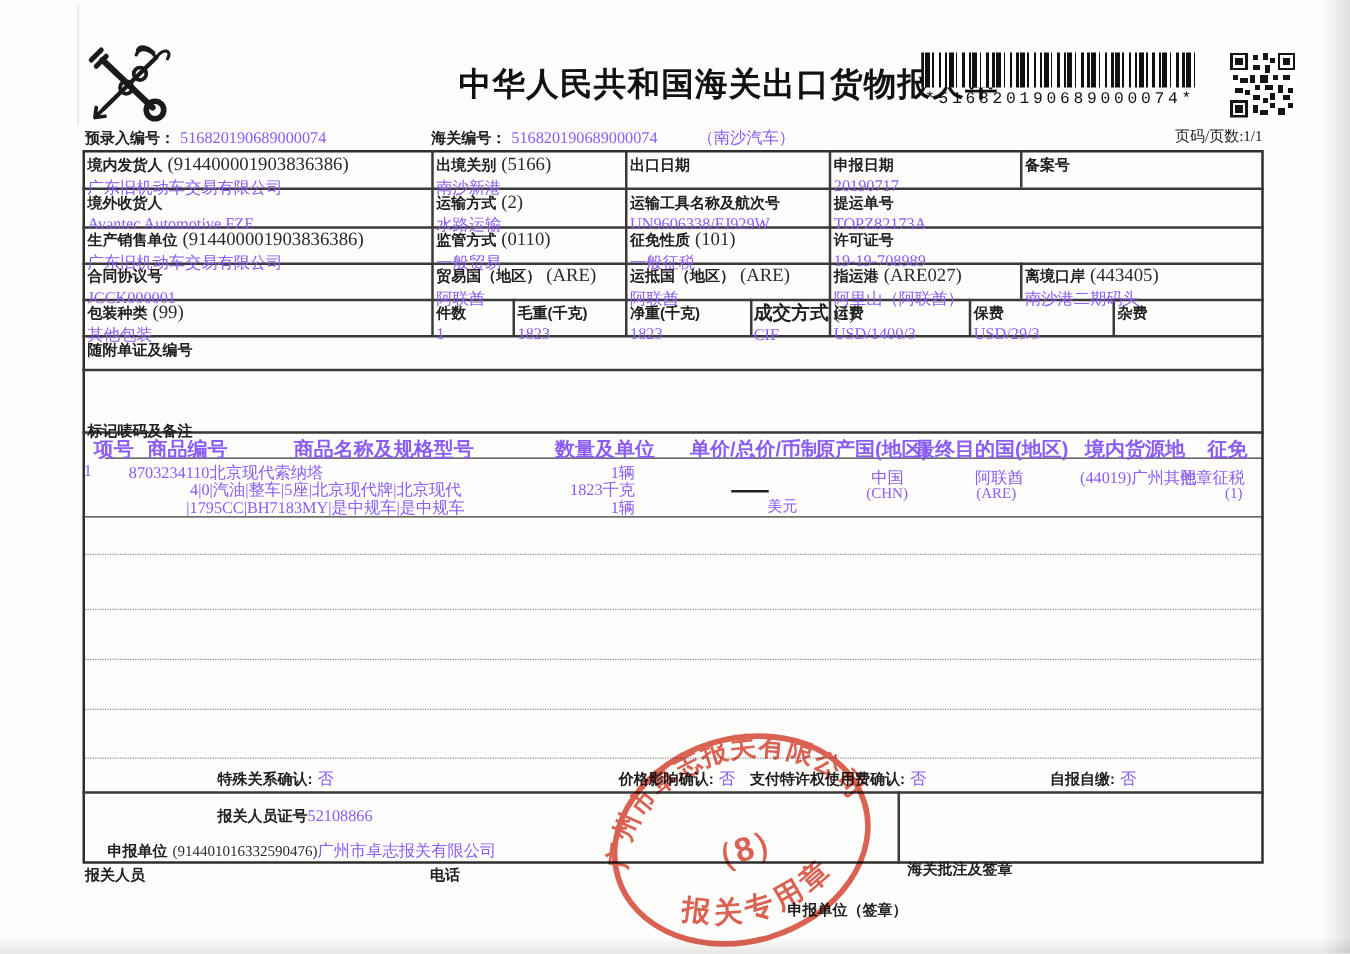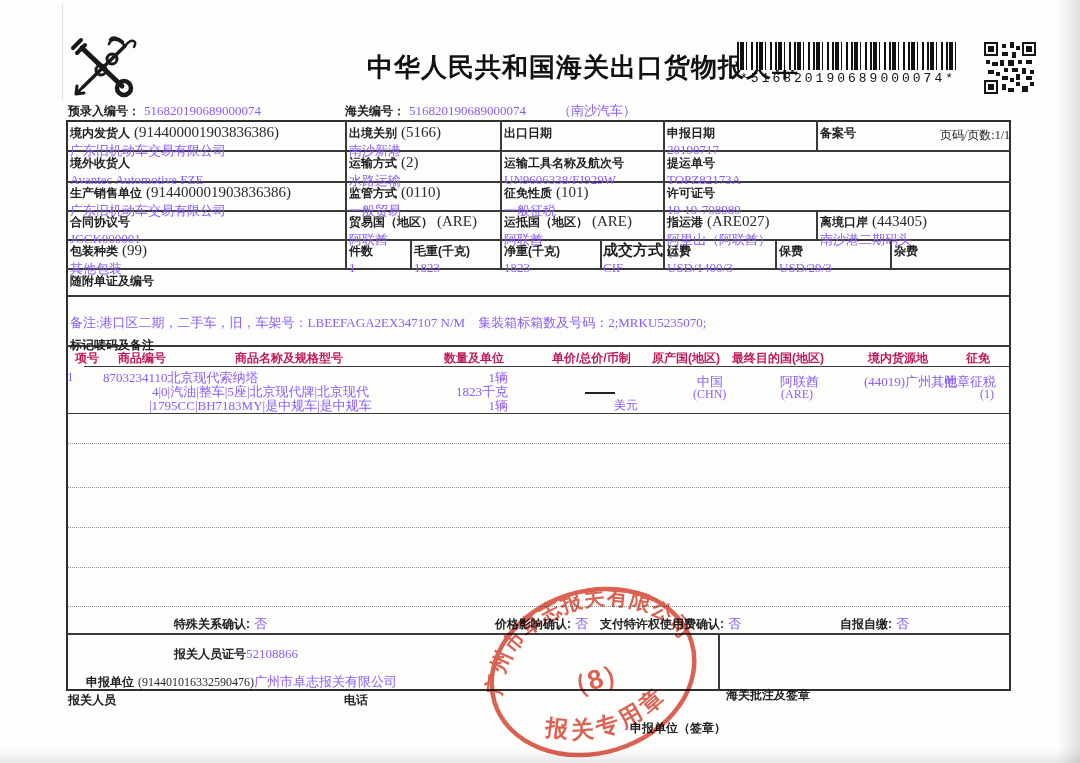--- a/index.html
+++ b/index.html
@@ -11,22 +11,22 @@
   .val{font-size:13px;color:#8b5cf6;}
   .hl{position:absolute;height:1.5px;background:#3a3a3a;}
   .vl{position:absolute;width:1.5px;background:#3a3a3a;}
   .dotl{position:absolute;height:0;border-top:1.5px dotted #8f8f8f;}
   .outerbox{position:absolute;left:66px;top:120px;width:945px;height:571px;border:2px solid #2e2e2e;box-sizing:border-box;}
   .title{font-family:"Liberation Sans","DejaVu Sans",sans-serif;font-weight:bold;font-size:26px;letter-spacing:1px;color:#111;}
   .barcode-bars{position:absolute;left:737px;top:42px;width:222px;height:28px;
     background:repeating-linear-gradient(to right,#111 0 2px,#fff 2px 3px,#111 3px 7px,#fff 7px 9px,#111 9px 10px,#fff 10px 14px,#111 14px 16px,#fff 16px 19px);}
   .barcode-text{position:absolute;left:737px;top:71px;width:222px;text-align:center;
     font-family:"Liberation Mono","DejaVu Sans Mono",monospace;font-size:13px;letter-spacing:3px;color:#111;}
-  .pagecount{font-size:12px;color:#222;margin-top:26px;}
-  .goods-hdr{font-family:"Liberation Sans",sans-serif;font-weight:bold;font-size:12px;color:#be185d;}
+  .pagecount{font-size:12px;color:#222;}
+  .goods-hdr{font-family:"Liberation Sans",sans-serif;font-weight:bold;font-size:16px;color:#8b5cf6;}
   .dash{position:absolute;height:1.5px;background:#222;}
   .stamp{position:absolute;left:477px;top:577px;opacity:.82;mix-blend-mode:multiply;}
   .shadow-right{position:absolute;right:0;top:0;width:22px;height:100%;
     background:linear-gradient(to right,rgba(0,0,0,0),rgba(0,0,0,0.12));}
   .shadow-bottom{position:absolute;left:0;bottom:0;width:100%;height:14px;
     background:linear-gradient(to bottom,rgba(0,0,0,0),rgba(0,0,0,0.09));}
   .edge-left{position:absolute;left:62px;top:4px;width:1px;height:96px;background:#ddd;}
 </style>
 </head>
 <body>
@@ -255,21 +255,20 @@
     <span class="lbl">杂费</span>
     <div class="val"></div>
   </div>
 
   <div class="abs" style="left:70px;top:271px">
     <span class="lbl">随附单证及编号</span>
     <span class="val"></span>
   </div>
 
   <div class="abs lbl" style="left:70px;top:289px">标记唛码及备注</div>
-  <div class="abs val" style="left:70px;top:314px">备注:港口区二期，二手车，旧，车架号：LBEEFAGA2EX347107 N/M　集装箱标箱数及号码：2;MRKU5235070;</div>
 
   <div class="abs goods-hdr" style="left:75px;top:350px">项号</div>
   <div class="abs goods-hdr" style="left:118px;top:350px">商品编号</div>
   <div class="abs goods-hdr" style="left:235px;top:350px">商品名称及规格型号</div>
   <div class="abs goods-hdr" style="left:444px;top:350px">数量及单位</div>
   <div class="abs goods-hdr" style="left:552px;top:350px">单价/总价/币制</div>
   <div class="abs goods-hdr" style="left:652px;top:350px">原产国(地区)</div>
   <div class="abs goods-hdr" style="left:732px;top:350px">最终目的国(地区)</div>
   <div class="abs goods-hdr" style="left:868px;top:350px">境内货源地</div>
   <div class="abs goods-hdr" style="left:966px;top:350px">征免</div>

